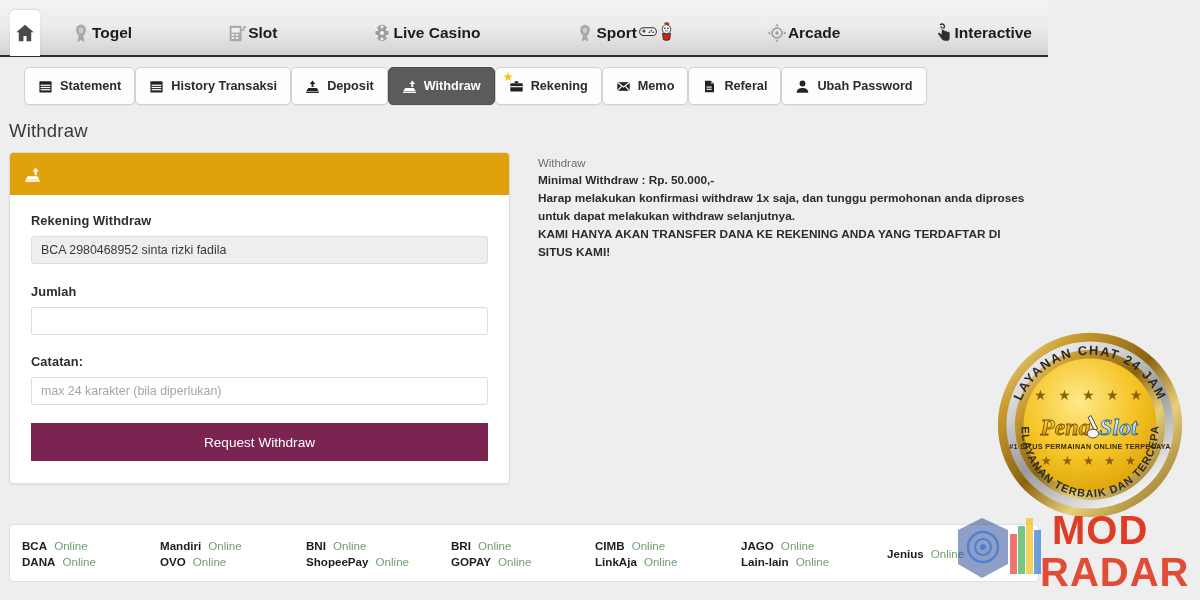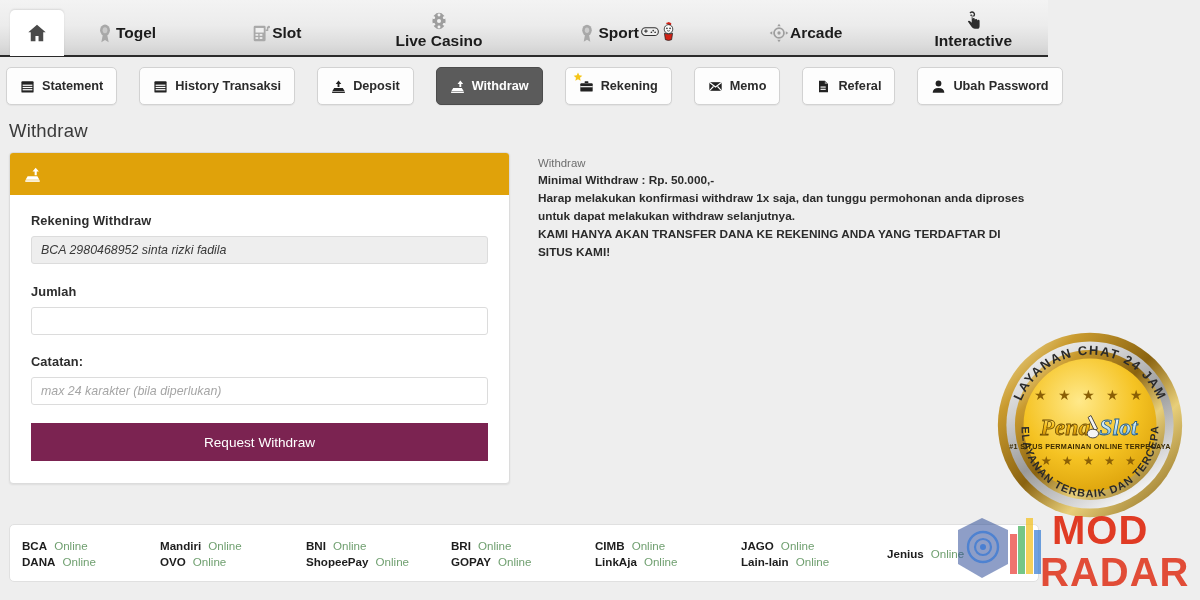--- a/index.html
+++ b/index.html
@@ -35,33 +35,33 @@
     width: 54px; margin-left: 10px; padding: 0;
     justify-content: center;
     background: #ffffff;
     border-radius: 5px 5px 0 0;
     box-shadow: 0 -1px 2px rgba(0,0,0,0.10);
   }
   .nav-ico { display: inline-block; width: 22px; height: 22px; flex: 0 0 22px; }
   .nav-ico svg { display: block; width: 22px; height: 22px; }
   .nav-item.togel  { margin-left: 14px; }
   .nav-item.slot   { margin-left: 62px; }
-  .nav-item.casino { margin-left: 62px; flex-direction: column; }
+  .nav-item.casino { margin-left: 62px; }
   .nav-item.sport  { margin-left: 62px; }
   .nav-item.arcade { margin-left: 60px; }
-  .nav-item.inter  { margin-left: 60px; flex-direction: column; }
+  .nav-item.inter  { margin-left: 60px; }
 
   .sport-badges { display: flex; align-items: center; gap: 2px; margin-left: 2px; }
 
   
   .subtabs {
     position: absolute; left: 0; top: 63px;
     width: 1048px; height: 46px;
-    display: flex; align-items: center; gap: 22px;
-    padding-left: 6px;
+    display: flex; align-items: center; gap: 0;
+    padding-left: 24px;
   }
   .tab {
     height: 38px;
     display: flex; align-items: center; gap: 7px;
     padding: 0 13px;
     background: #fdfdfd;
     border: 1px solid #d2d2d2;
     border-radius: 5px;
     font-size: 12.7px; font-weight: bold; color: #2b2b2b;
     white-space: nowrap;
@@ -105,21 +105,20 @@
     margin-bottom: 8px; letter-spacing: .1px;
   }
   .fld-input {
     width: 100%; height: 28px;
     border: 1px solid #dcdcdc; border-radius: 3px;
     background: #ffffff;
     font-family: "Liberation Sans", sans-serif;
     font-size: 12.4px; color: #3c3c3c;
     padding: 12px 9px;
     display: block;
-    font-style: italic;
   }
   .fld-input.readonly { background: #eeeeee; color: #3a3a3a; }
   .fld-input::placeholder { color: #a6a6a6; }
   .gap-a { height: 20px; }
   .gap-b { height: 19px; }
   .submit-btn {
     width: 100%; height: 38px; margin-top: 18px;
     background: #7b2351; border: none; border-radius: 0;
     color: #ffffff; font-size: 13.6px;
     font-family: "Liberation Sans", sans-serif;

